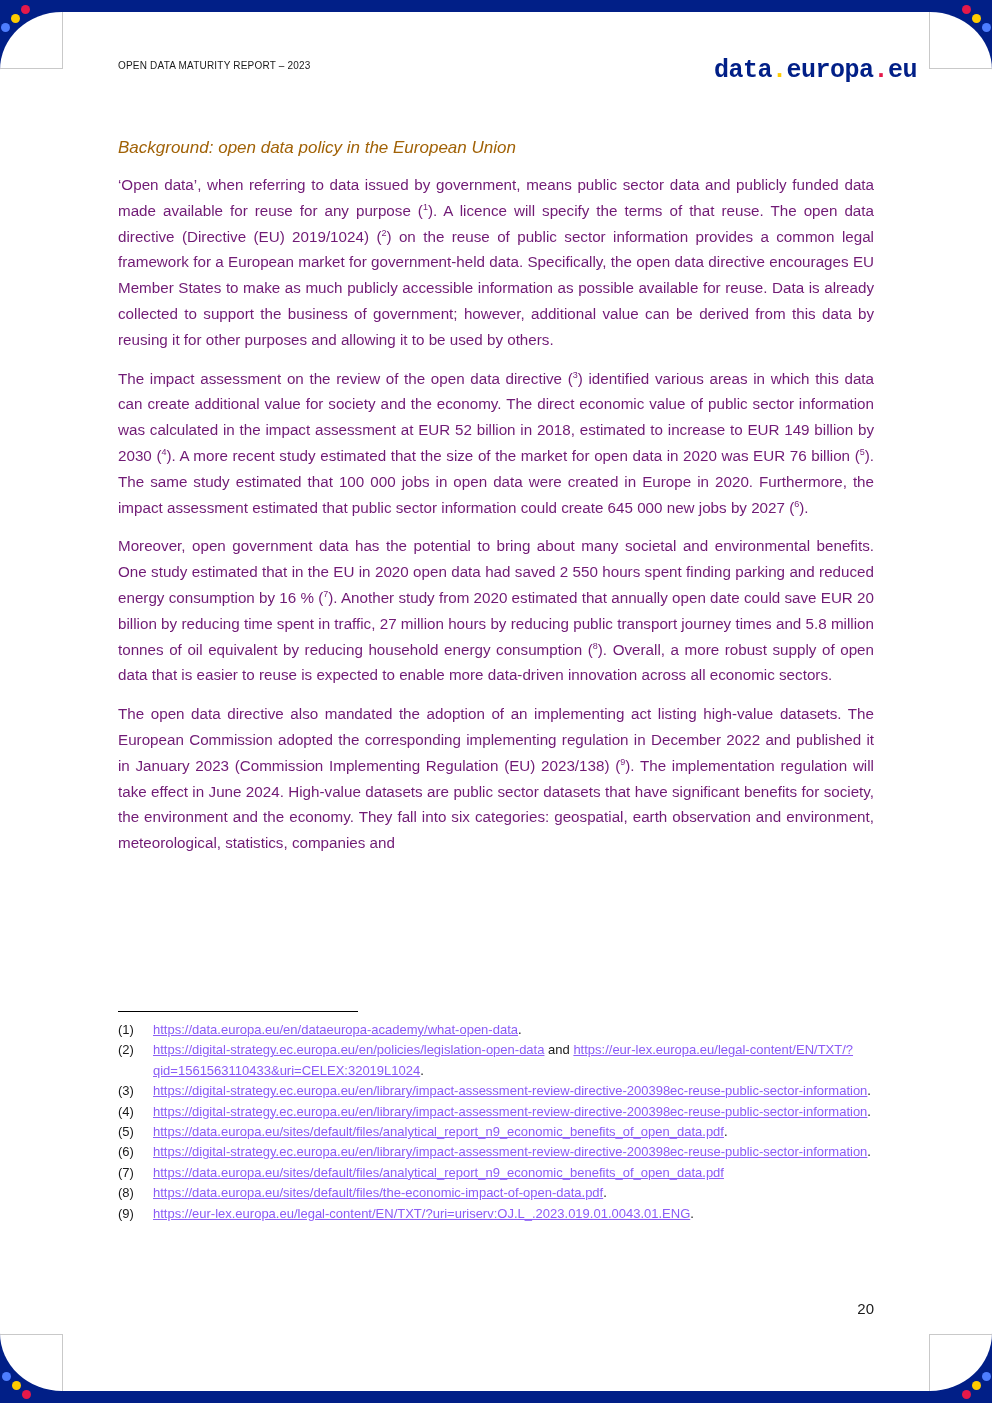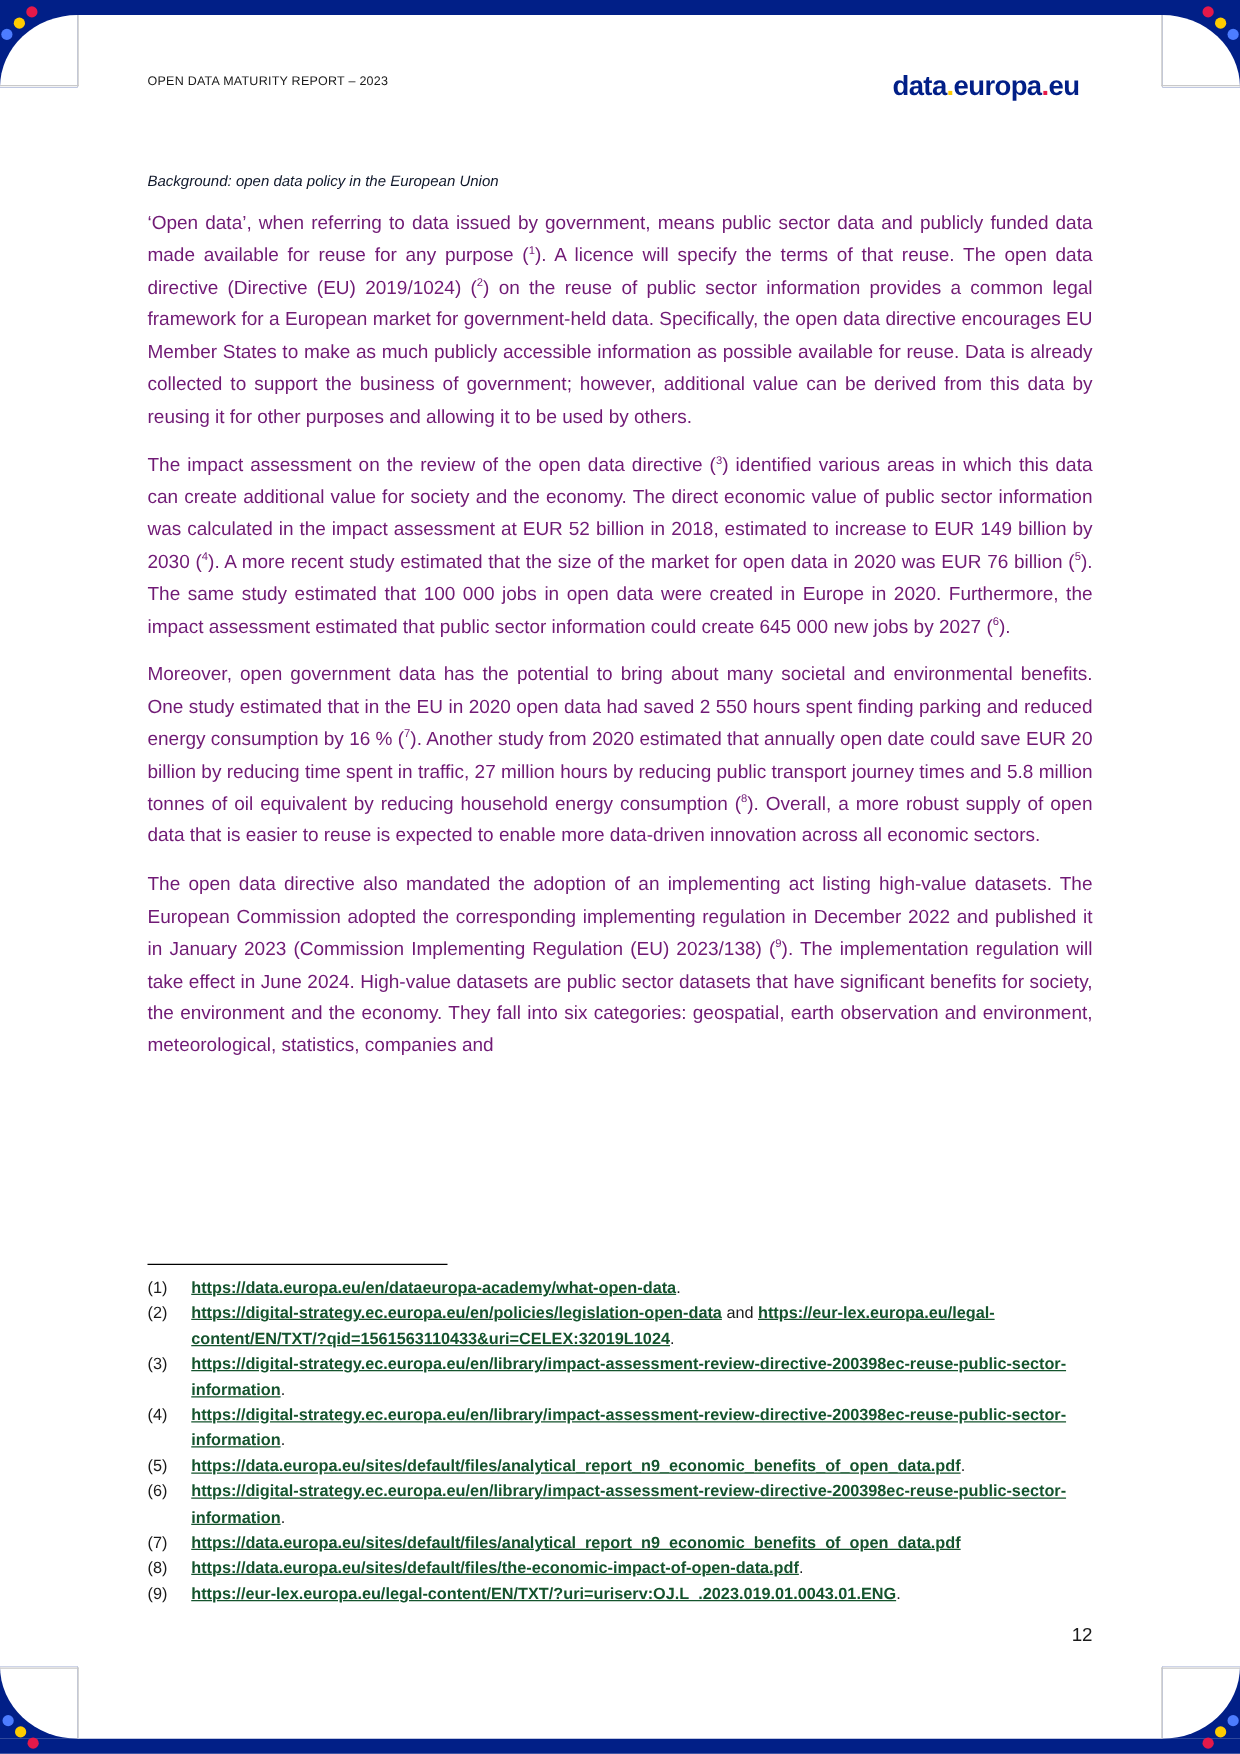--- a/index.html
+++ b/index.html
@@ -37,53 +37,53 @@
   .dot.red { background: #e5194a; }
   .dot.yellow { background: #ffcc00; }
   .dot.blue { background: #4d7dff; }
 
   .header-title {
     position: absolute; left: 118px; top: 60px;
     font-size: 10px; letter-spacing: 0.2px; color: #1a1a1a;
   }
   .logo {
     position: absolute; left: 714px; top: 56px;
-    font-family: Liberation Sans, sans-serif; font-weight: bold;
-    font-size: 22px; color: #011f87; letter-spacing: -0.5px;
+    font-family: Liberation Mono, monospace; font-weight: bold;
+    font-size: 25px; color: #011f87; letter-spacing: -0.5px;
   }
   .logo .acc { color: #ffcc00; }
   .logo .acc2 { color: #e5194a; }
 
   .content { position: absolute; left: 118px; width: 756px; top: 118px; }
   h1 {
     margin: 0; font-weight: normal; font-size: 24px; color: #0a1f6b;
     font-family: "Liberation Sans", sans-serif;
   }
   h2 {
     margin: 20px 0 14px 0; font-weight: normal; font-style: italic;
-    font-size: 12px; color: #0f172a;
+    font-size: 17px; color: #a16207;
   }
   p.body {
     margin: 0 0 13px 0; font-size: 15.2px; line-height: 25.8px;
     text-align: justify; color: #701a75;
   }
   sup { font-size: 9px; vertical-align: super; line-height: 0; }
 
   .fn-rule {
     position: absolute; left: 118px; top: 1011px; width: 240px; height: 0;
     border-top: 1.5px solid #000;
   }
   .footnotes {
     position: absolute; left: 118px; top: 1020px; width: 760px;
     font-size: 13px; line-height: 20.4px;
   }
   .fn { display: flex; }
   .fn .num { width: 35px; flex: none; color: #1a1a1a; }
   .fn .txt { flex: 1; }
-  .fn a { color: #14532d; text-decoration: underline; font-weight: bold; }
+  .fn a { color: #8b5cf6; text-decoration: underline; }
   .page-num {
     position: absolute; right: 118px; top: 1300px; font-size: 15px; color: #1a1a1a;
   }
 </style>
 </head>
 <body>
 
 <div class="band-top"></div>
 <div class="band-bottom"></div>
 
@@ -164,13 +164,13 @@
     <div class="fn">
       <span class="num">(8)</span>
       <span class="txt"><a>https://data.europa.eu/sites/default/files/the-economic-impact-of-open-data.pdf</a><span>.</span></span>
     </div>
     <div class="fn">
       <span class="num">(9)</span>
       <span class="txt"><a>https://eur-lex.europa.eu/legal-content/EN/TXT/?uri=uriserv:OJ.L_.2023.019.01.0043.01.ENG</a><span>.</span></span>
     </div>
   </div>
 
-<div class="page-num">12</div>
+<div class="page-num">20</div>
 
 </body></html>

